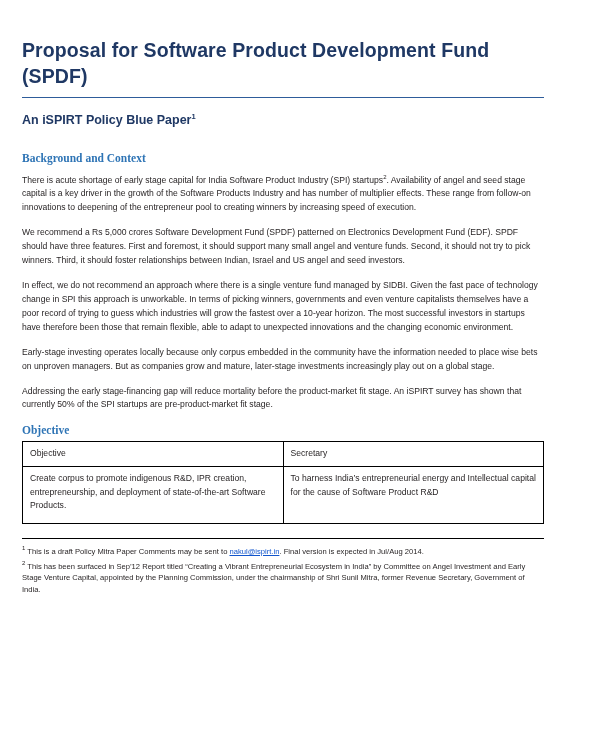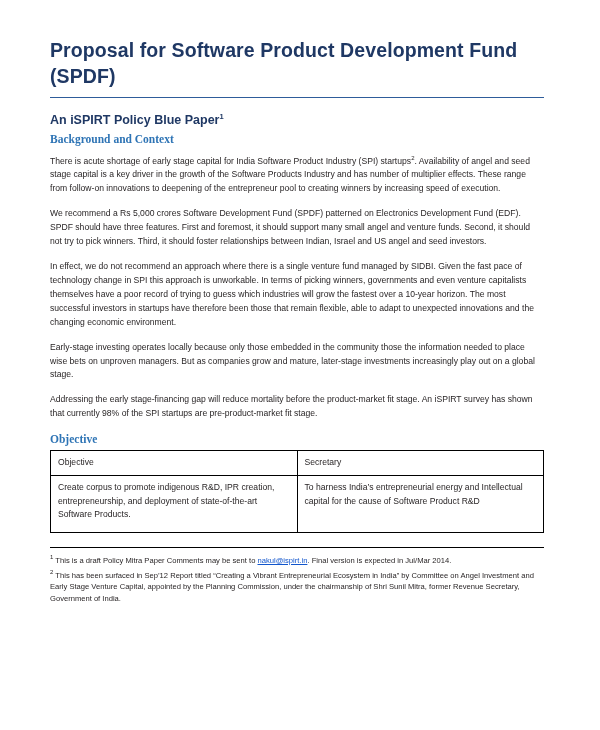--- a/index.html
+++ b/index.html
@@ -13,41 +13,41 @@
     font-family: "Liberation Sans", sans-serif;
     color: #231f20;
     overflow: hidden;
   }
   .page {
     position: relative;
     width: 600px;
     height: 518px;
     background: #ffffff;
     box-sizing: border-box;
-    padding: 38px 56px 0 50px;
+    padding: 38px 56px 0 22px;
   }
   .doc-title {
     font-size: 19.5px;
     line-height: 1.32;
     font-weight: bold;
     color: #1f3864;
     margin: 0 0 6px 0;
     letter-spacing: 0.1px;
   }
   .title-rule {
     border: none;
     border-top: 1px solid #2e5c9a;
     margin: 8px 0 14px 0;
     height: 0;
   }
   .subtitle {
     font-size: 12.5px;
     font-weight: bold;
     color: #1f3864;
-    margin: 0 0 5px 0;
+    margin: 0 0 24px 0;
   }
   .subtitle sup {
     font-size: 7.5px;
     font-weight: bold;
   }
   .section-head {
     font-size: 11.5px;
     font-weight: bold;
     color: #2e74b5;
     margin: 0 0 9px 0;
@@ -129,23 +129,23 @@
   <h3 class="section-head">Background and Context</h3>
 
   <p class="body">
     <span>There is acute shortage of early stage capital for India Software Product Industry (SPI) startups</span><sup>2</sup><span>. Availability of angel and seed stage capital is a key driver in the growth of the Software Products Industry and has number of multiplier effects. These range from follow-on innovations to deepening of the entrepreneur pool to creating winners by increasing speed of execution.</span>
   </p>
 
   <p class="body">We recommend a Rs 5,000 crores Software Development Fund (SPDF) patterned on Electronics Development Fund (EDF). SPDF should have three features. First and foremost, it should support many small angel and venture funds. Second, it should not try to pick winners. Third, it should foster relationships between Indian, Israel and US angel and seed investors.</p>
 
   <p class="body">In effect, we do not recommend an approach where there is a single venture fund managed by SIDBI. Given the fast pace of technology change in SPI this approach is unworkable. In terms of picking winners, governments and even venture capitalists themselves have a poor record of trying to guess which industries will grow the fastest over a 10-year horizon. The most successful investors in startups have therefore been those that remain flexible, able to adapt to unexpected innovations and the changing economic environment.</p>
 
-  <p class="body">Early-stage investing operates locally because only those embedded in the community those the information needed to place wise bets on unproven managers. But as companies grow and mature, later-stage investments increasingly play out on a global stage.</p>
+  <p class="body">Early-stage investing operates locally because only corpus embedded in the community have the information needed to place wise bets on unproven managers. But as companies grow and mature, later-stage investments increasingly play out on a global stage.</p>
 
-  <p class="body">Addressing the early stage-financing gap will reduce mortality before the product-market fit stage. An iSPIRT survey has shown that currently 98% of the SPI startups are pre-product-market fit stage.</p>
+  <p class="body">Addressing the early stage-financing gap will reduce mortality before the product-market fit stage. An iSPIRT survey has shown that currently 50% of the SPI startups are pre-product-market fit stage.</p>
 
   <h3 class="section-head objective">Objective</h3>
 
   <table class="objective-table">
     <thead>
       <tr>
         <th>Objective</th>
         <th>Secretary</th>
       </tr>
     </thead>
@@ -153,21 +153,21 @@
       <tr>
         <td>Create corpus to promote indigenous R&amp;D, IPR creation, entrepreneurship, and deployment of state-of-the-art Software Products.</td>
         <td>To harness India’s entrepreneurial energy and Intellectual capital for the cause of Software Product R&amp;D</td>
       </tr>
     </tbody>
   </table>
 
   <div class="footnotes">
     <p class="footnote">
       <sup>1</sup>
-      <span>This is a draft Policy Mitra Paper Comments may be sent to </span><a class="nowrap-link" href="#">nakul@ispirt.in</a><span>. Final version is expected in Jul/Mar 2014.</span>
+      <span>This is a draft Policy Mitra Paper Comments may be sent to </span><a class="nowrap-link" href="#">nakul@ispirt.in</a><span>. Final version is expected in Jul/Aug 2014.</span>
     </p>
     <p class="footnote">
       <sup>2</sup>
       <span>This has been surfaced in Sep’12 Report titled “Creating a Vibrant Entrepreneurial Ecosystem in India” by Committee on Angel Investment and Early Stage Venture Capital, appointed by the Planning Commission, under the chairmanship of Shri Sunil Mitra, former Revenue Secretary, Government of India.</span>
     </p>
   </div>
 
 </div>
 
 </body></html>

